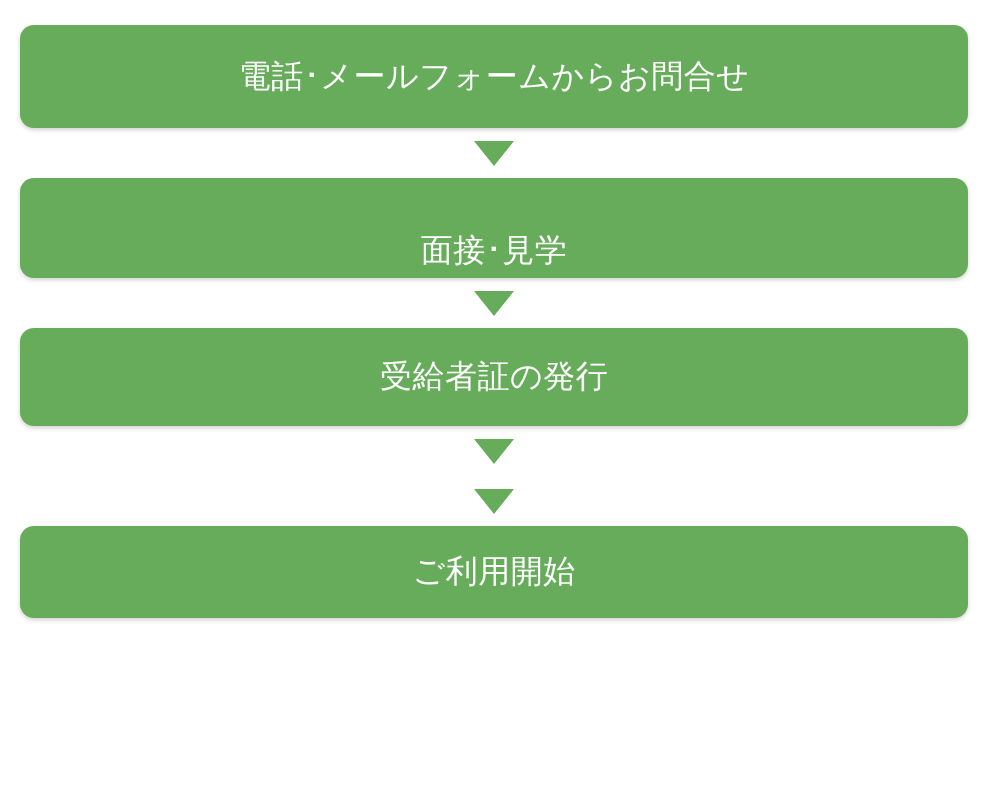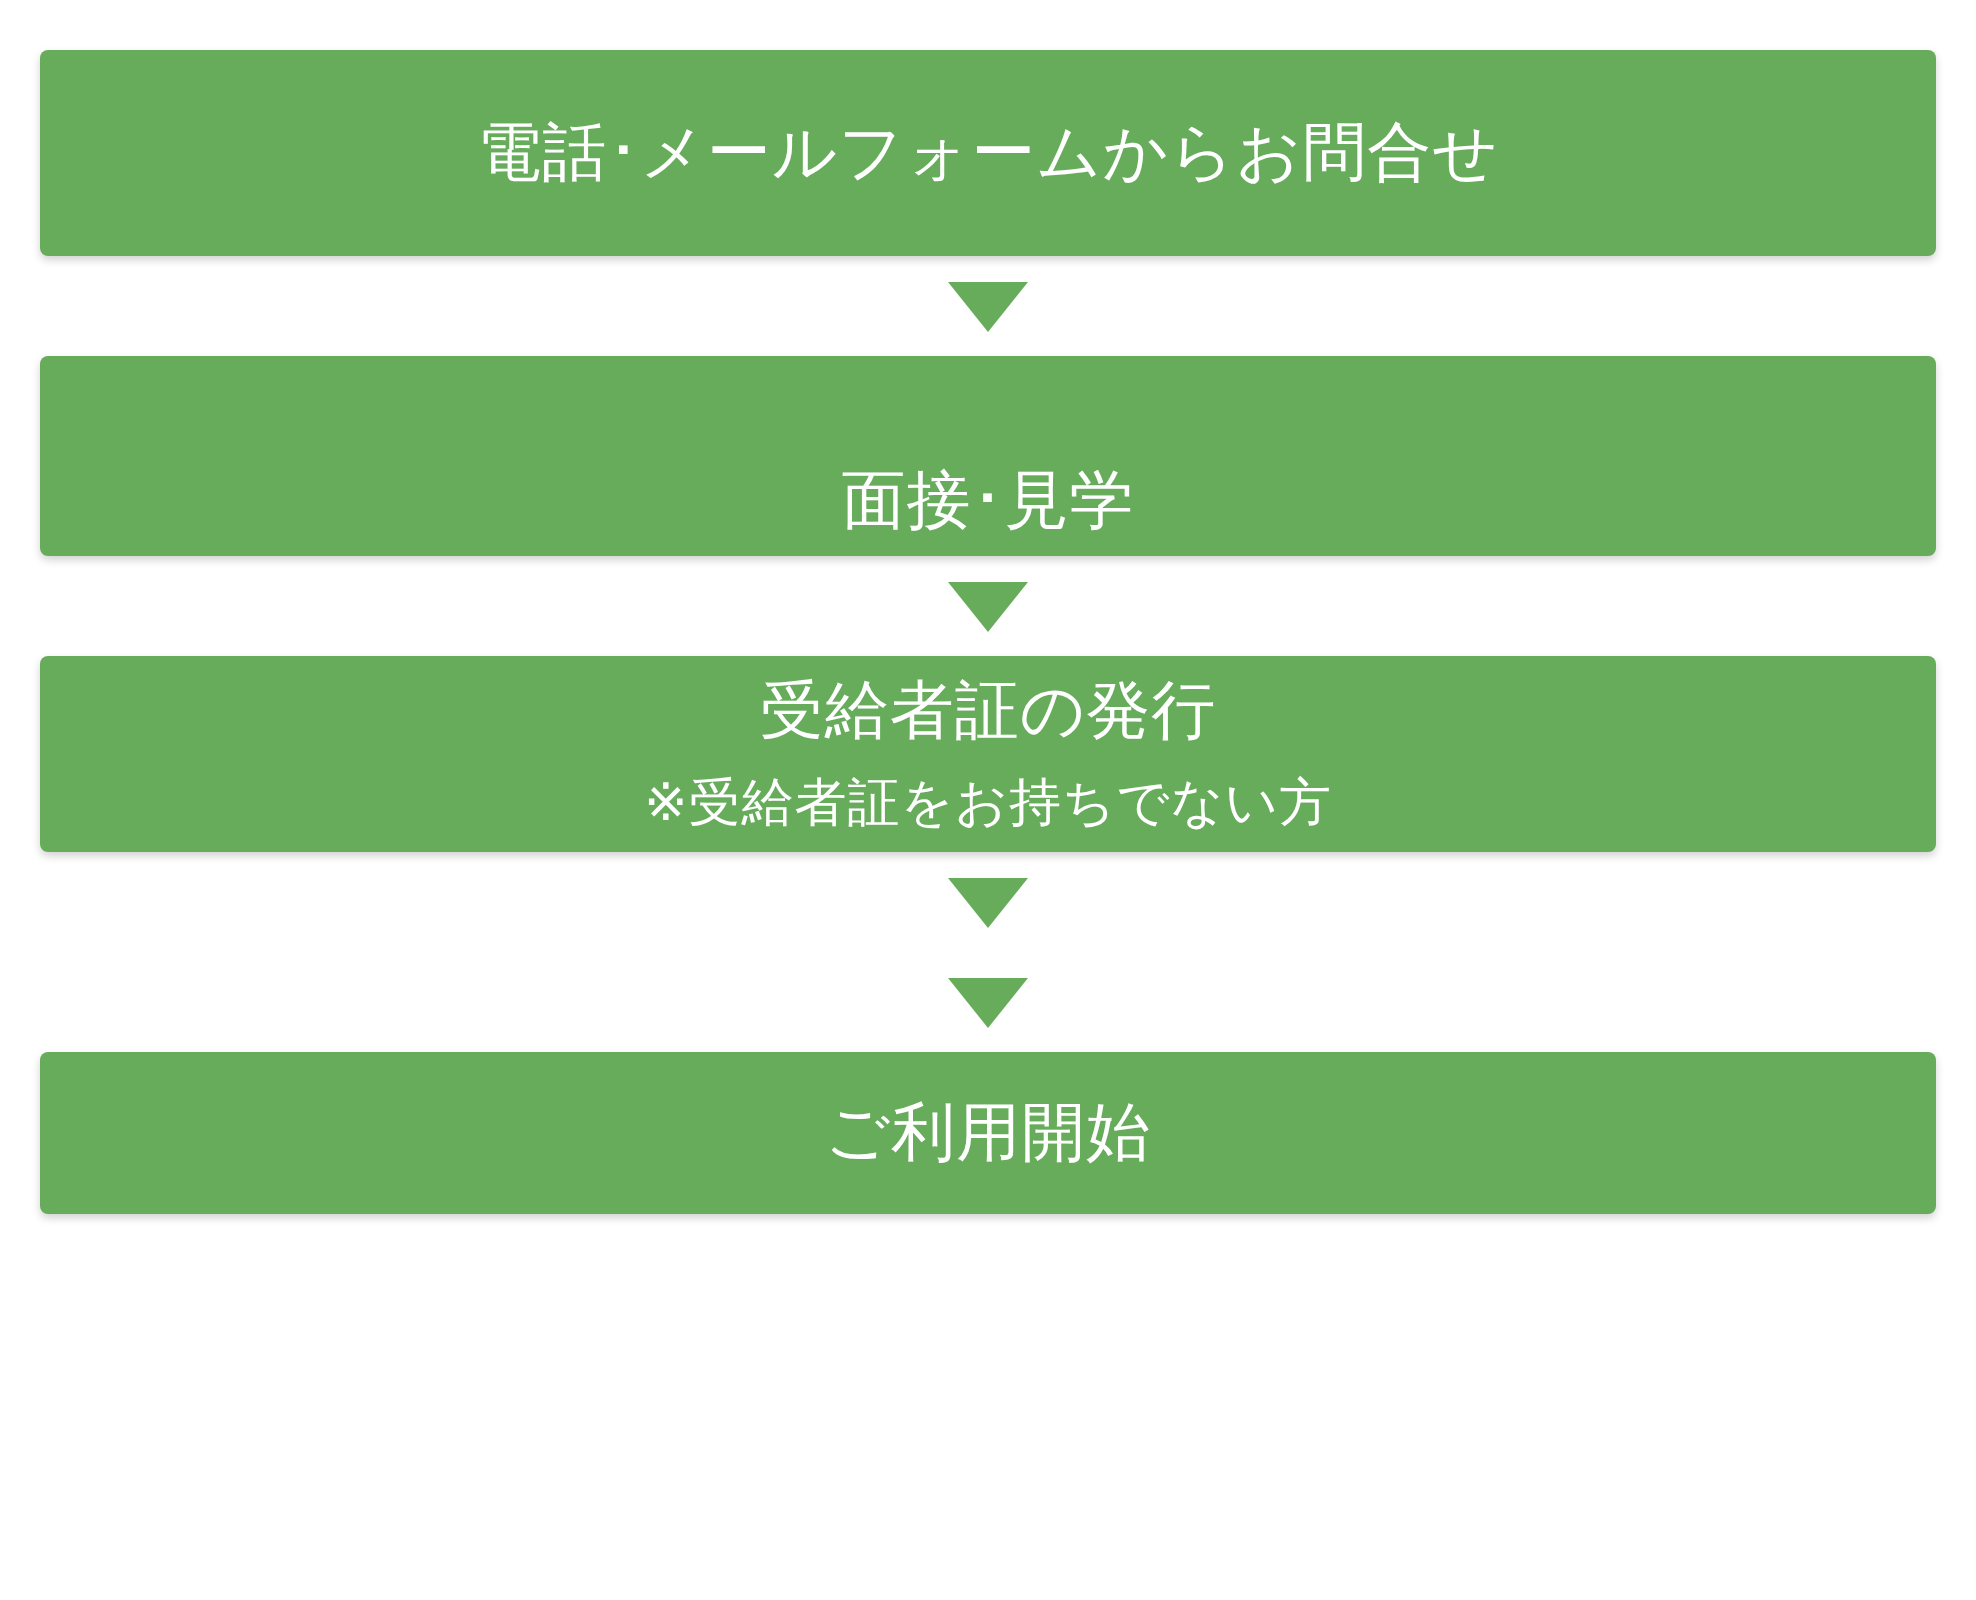--- a/index.html
+++ b/index.html
@@ -18,37 +18,37 @@
     width: 988px;
     height: 800px;
     box-sizing: border-box;
     padding: 25px 20px 15px 20px;
     display: flex;
     flex-direction: column;
     align-items: stretch;
   }
   .step-box {
     background: #66ac5b;
-    border-radius: 4px;
+    border-radius: 14px;
     box-shadow: 0 2px 4px rgba(0,0,0,0.18);
     color: #ffffff;
     display: flex;
     flex-direction: column;
     align-items: center;
     justify-content: center;
     text-align: center;
     box-sizing: border-box;
     width: 948px;
     padding: 6px 16px;
   }
   .step-box.h1 { height: 103px; }
   .step-box.h2 { height: 100px; justify-content: flex-end; }
   .step-box.h3 { height: 98px; }
   .step-box.h4 { height: 101px; }
-  .step-box.h5 { height: 81px; }
+  .step-box.h5 { height: 92px; }
 
   .step-title {
     font-size: 32px;
     line-height: 1.35;
     font-weight: 400;
     letter-spacing: 0.5px;
     white-space: nowrap;
   }
   .step-subtitle {
     font-size: 26px;
@@ -89,21 +89,20 @@
   <div class="step-box h2">
     <div class="step-title">面接･見学</div>
   </div>
 
   <div class="arrow-row">
     <div class="arrow-down"></div>
   </div>
 
   <div class="step-box h3">
     <div class="step-title">受給者証の発行</div>
-    <div class="step-subtitle">※受給者証をお持ちでない方</div>
   </div>
 
   <div class="arrow-row">
     <div class="arrow-down"></div>
   </div>
 
 
   <div class="arrow-row">
     <div class="arrow-down"></div>
   </div>

